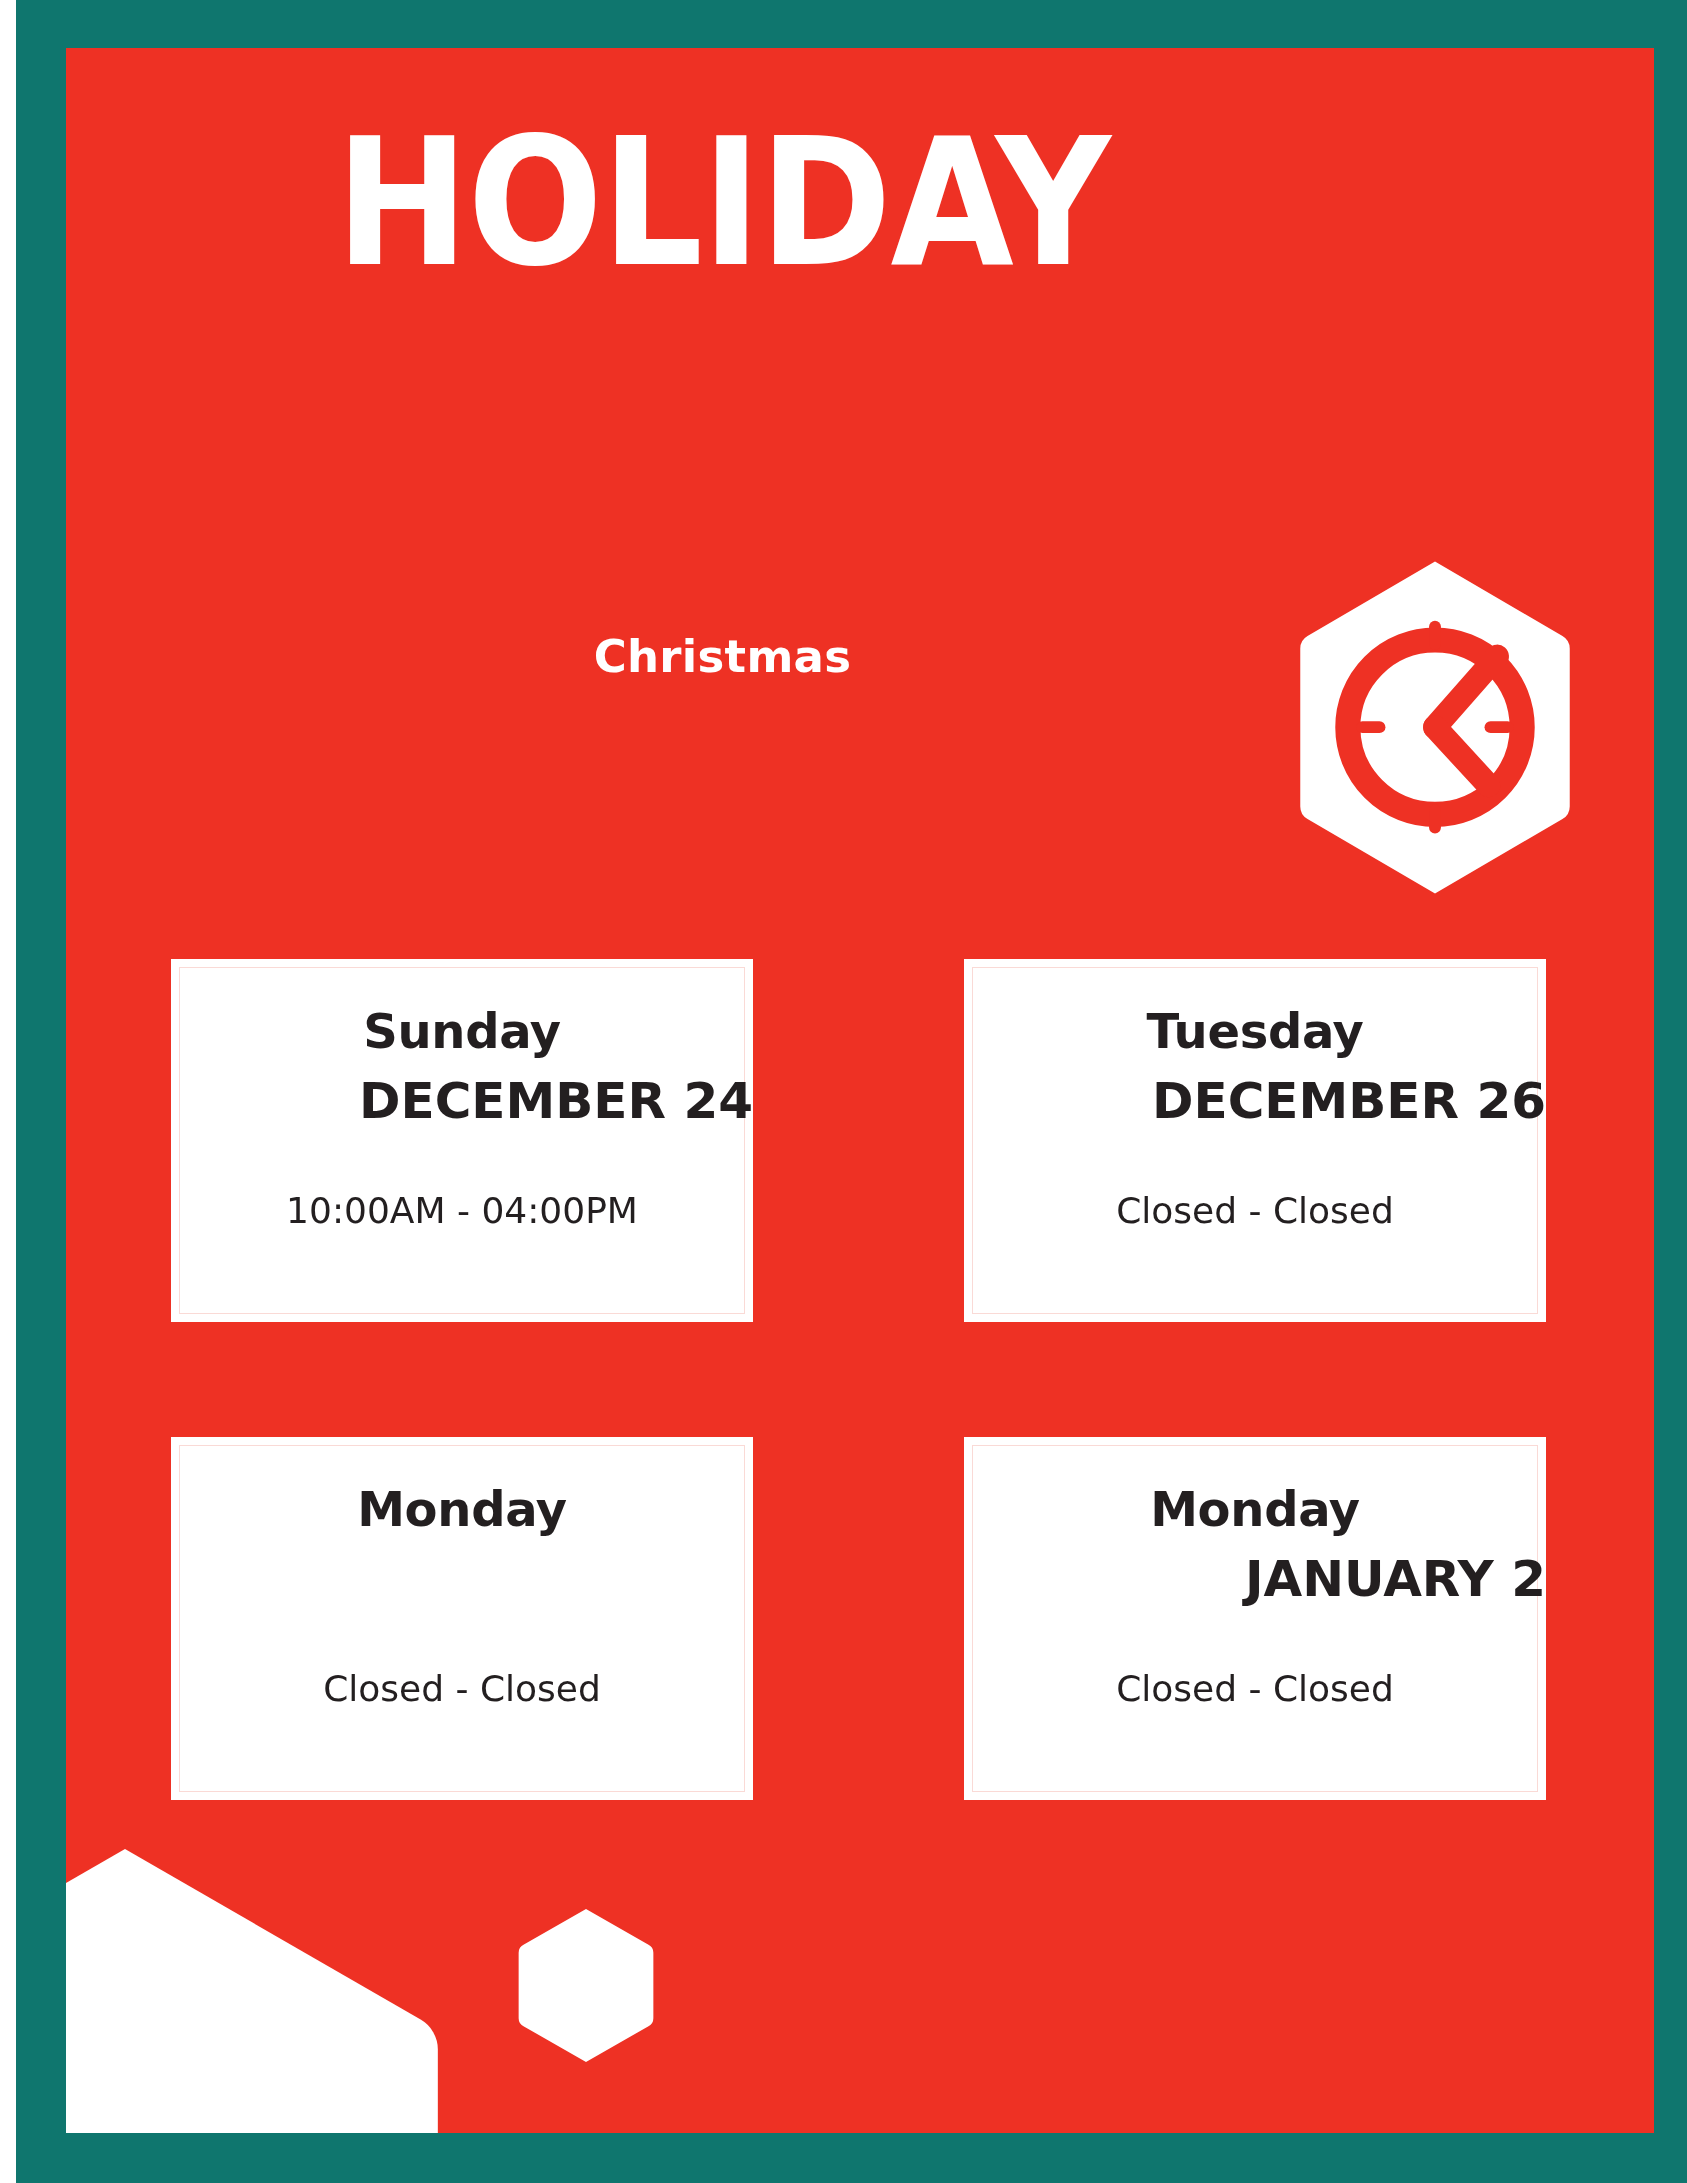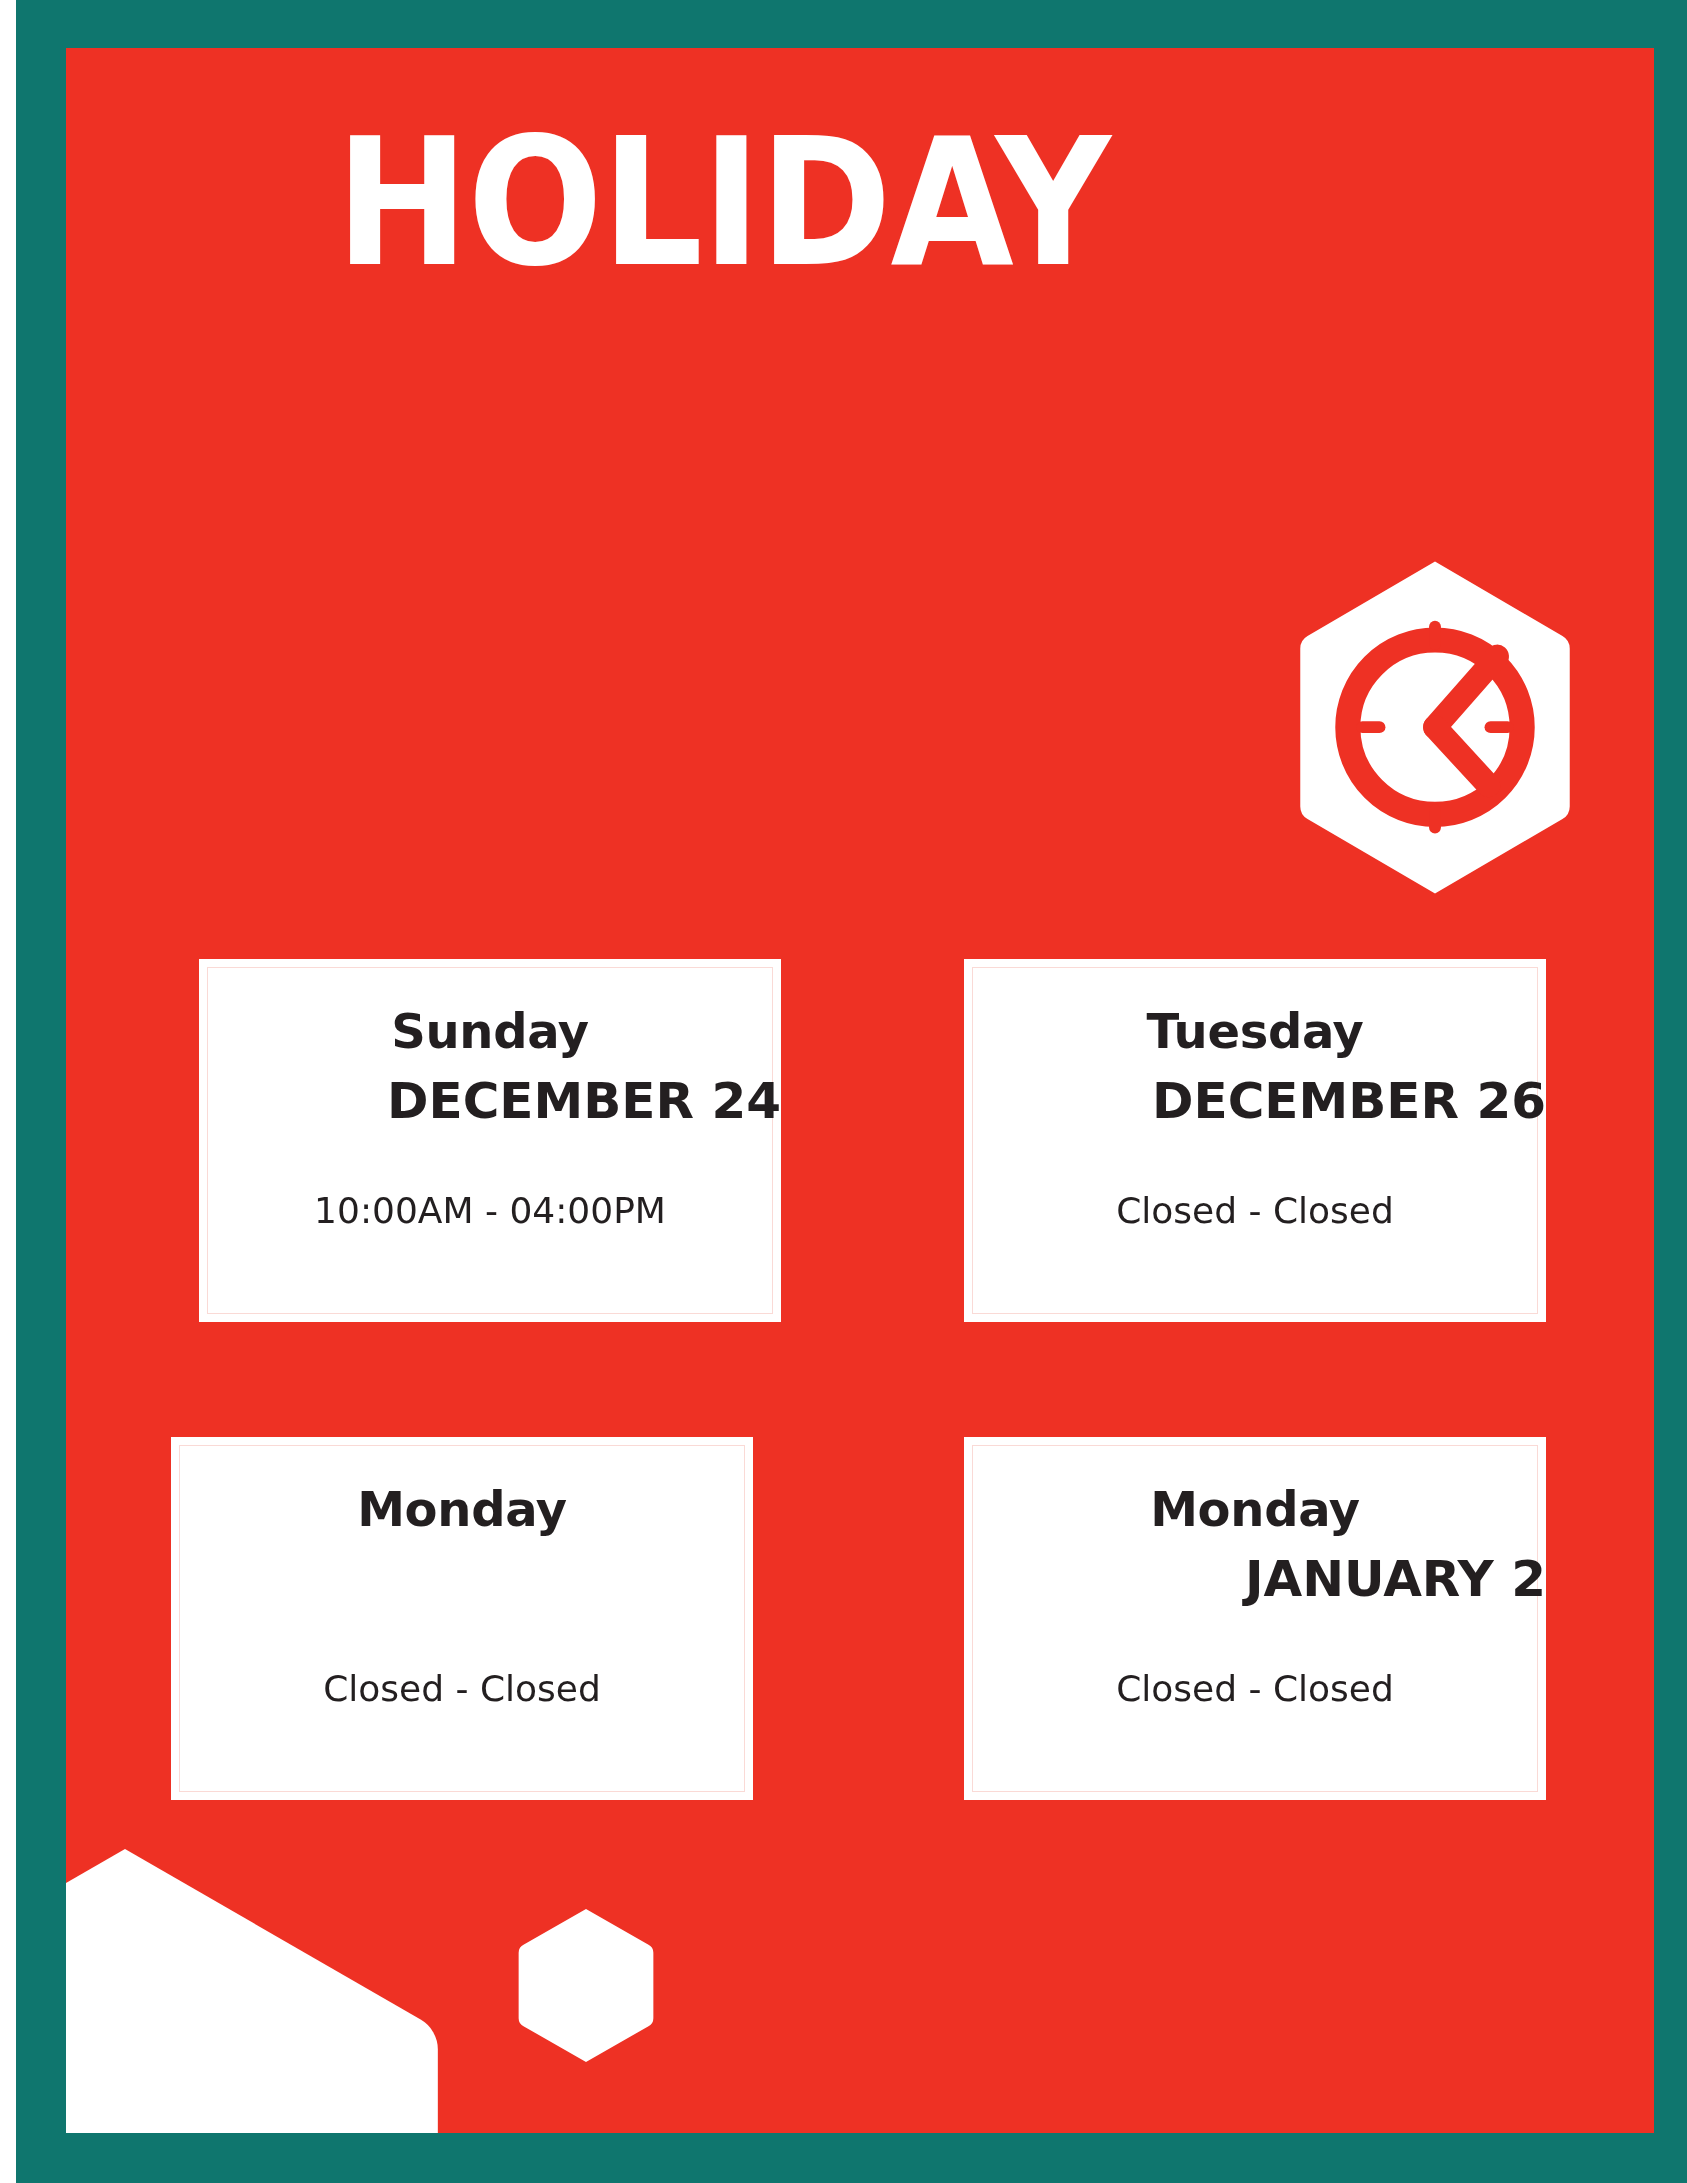--- a/index.html
+++ b/index.html
@@ -89,21 +89,21 @@
     background: #ffffff;
     box-sizing: border-box;
     padding: 0;
   }
   .card-inner {
     position: absolute;
     left: 8px; top: 8px; right: 8px; bottom: 8px;
     border: 1.3px solid #fadad6;
     box-sizing: border-box;
   }
-  .card-0 { left: 0px;    top: 0px; margin-left: 28px;   }
+  .card-0 { left: 0px;    top: 0px;   }
   .card-1 { left: 793px; top: 0px;   }
   .card-2 { left: 0px;    top: 478px; }
   .card-3 { left: 793px; top: 478px; }
 
   .card-text {
     position: absolute;
     left: 0; right: 0;
     text-align: center;
     color: #231f20;
   }
@@ -151,20 +151,21 @@
 <body>
 
 <div id="poster">
 
   <div id="red-panel">
 
     <div id="headline-block">
       <span class="headline-line">HOLIDAY</span>
     </div>
 
+    <div id="subtitle">Christmas</div>
 
     <div id="clock-badge">
       <svg viewBox="0 0 430 515" xmlns="http://www.w3.org/2000/svg" aria-hidden="true">
 
         <path d="M215 6 L408 119 a22 22 0 0 1 11 19 L419 377 a22 22 0 0 1 -11 19 L215 509 L22 396 a22 22 0 0 1 -11 -19 L11 138 a22 22 0 0 1 11 -19 Z" fill="#ffffff"></path>
 
         <circle cx="215" cy="257" r="132" fill="none" stroke="#ee3124" stroke-width="38"></circle>
 
         <rect x="206" y="96" width="18" height="44" rx="9" fill="#ee3124"></rect>
         <rect x="206" y="374" width="18" height="44" rx="9" fill="#ee3124"></rect>

